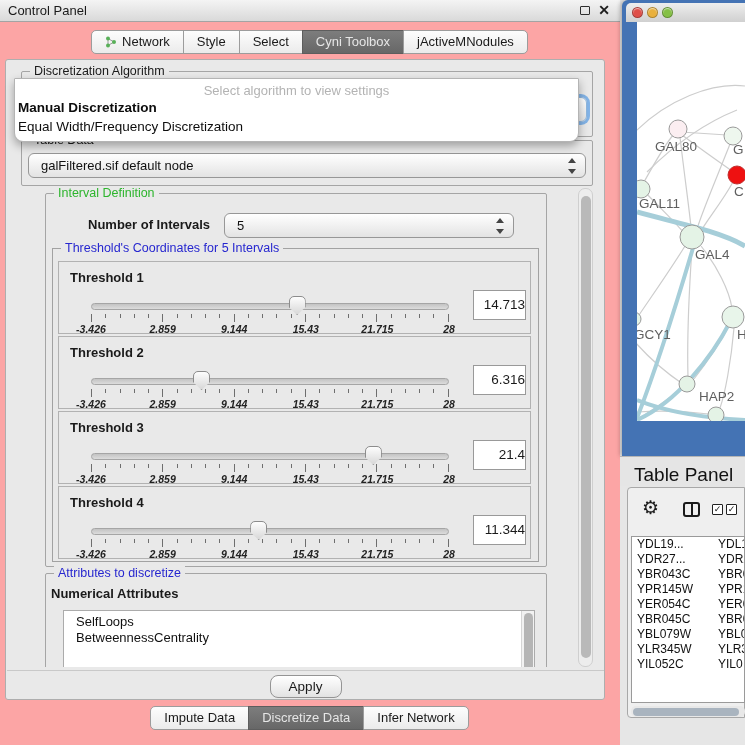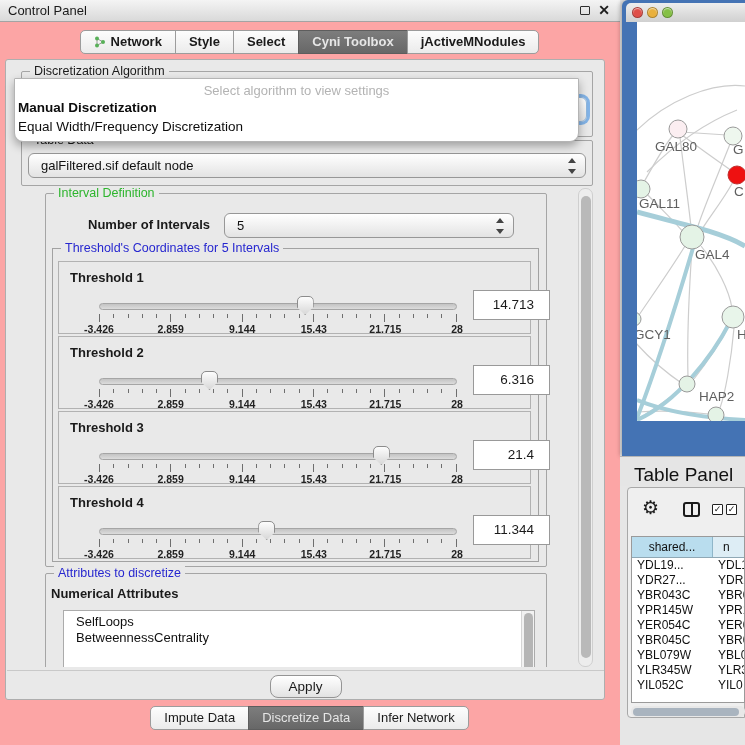--- a/index.html
+++ b/index.html
@@ -8,21 +8,21 @@
 
   
   #left-panel { position:absolute; left:0; top:0; width:620px; height:745px; background:#fca5a5; }
 
   .titlebar { position:absolute; left:0; top:0; width:620px; height:22px;
     background:linear-gradient(#f4f4f4,#d9d9d9); border-bottom:1px solid #a3a3a3; }
   .tb-title { position:absolute; left:8px; top:0; line-height:22px; font-size:13px; color:#1a1a1a; }
   .float-btn { position:absolute; right:30px; top:6px; width:10px; height:9px; border:1.5px solid #2e2e2e; border-radius:1px; background:transparent; }
   .close-btn { position:absolute; right:10px; top:2px; font-size:14px; font-weight:bold; color:#1d1d1d; }
 
-  .tabs-row { position:absolute; left:0; top:30px; width:620px; height:25px; display:flex; justify-content:center;font-weight:bold; }
+  .tabs-row { position:absolute; left:0; top:30px; width:620px; height:25px; display:flex; justify-content:center; }
   .tab { height:24px; line-height:22px; padding:0 13px; font-size:13px;
     background:linear-gradient(#fdfdfd,#ebebeb); border:1px solid #9c9c9c; margin-left:-1px;
     color:#1a1a1a; white-space:nowrap; }
   .tab.first { border-radius:5px 0 0 5px; }
   .tab.last  { border-radius:0 5px 5px 0; }
   .tab.selected { background:linear-gradient(#7d7d7d,#676767); color:#e6e6e6; border-color:#5d5d5d; }
   .tab .net-ic { display:inline-block; vertical-align:-2px; margin-right:5px; }
 
   .outer-panel { position:absolute; left:5px; top:59px; width:600px; height:641px;
     background:#e9e9e9; border:1px solid #aeaeae; border-radius:3px; }
@@ -59,33 +59,33 @@
   #viewport { position:absolute; left:8px; top:128px; width:565px; height:479px; overflow:hidden; }
 
   #interval-group { left:31px; top:5px; width:502px; height:374px; }
   #noi-label { position:absolute; left:42px; top:23px; font-weight:bold; font-size:13px; }
   #noi-combo { left:178px; top:19px; width:290px; }
 
   #thr-group { position:absolute; left:6px; top:54px; width:487px; height:314px; border:1px solid #a2a2a2; }
   .threshold-panel { position:absolute; left:5px; width:473px; height:73px;
     background:#e9e9e9; border:1px solid #b2b2b2; }
   .th-label { position:absolute; left:11px; top:8px; font-weight:bold; font-size:13px; }
-  .slider { position:absolute; left:40px; top:36px; width:358px; height:36px; }
+  .slider { position:absolute; left:32px; top:36px; width:358px; height:36px;font-style:italic; }
   .track { position:absolute; left:0; top:5px; width:100%; height:7px; border-radius:4px;
     background:linear-gradient(#c3c3c3,#dcdcdc); border:1px solid #a5a5a5; }
   .thumb { position:absolute; top:-2px; width:17px; height:19px;
     background:linear-gradient(#fdfdfd,#d8d8d8); border:1px solid #8c8c8c; border-radius:5px;
     clip-path:polygon(0 0,100% 0,100% 58%,50% 100%,0 58%); }
   .ticks { position:absolute; left:0; top:16px; width:100%; height:9px; display:flex; justify-content:space-between; align-items:flex-start; }
   .tick { width:1px; height:4px; background:#6e6e6e; }
   .tick.major { height:8px; }
   .tick-labels { position:absolute; left:0; top:25px; width:100%; height:12px; }
   .tick-labels span { position:absolute; transform:translateX(-50%); font-size:10.5px; font-weight:600; color:#222; white-space:nowrap; }
-  .th-value { position:absolute; left:414px; top:28px; width:77px; height:30px; background:#ffffff;
-    border:1px solid #999; font-size:13.5px; line-height:28px; text-align:right; padding-right:15px; }
+  .th-value { position:absolute; left:414px; top:28px; width:53px; height:30px; background:#ffffff;
+    border:1px solid #999; font-size:13.5px; line-height:28px; text-align:right; padding-right:0; }
 
   #attributes-group { left:31px; top:385px; width:502px; height:200px; }
   #na-label { position:absolute; left:5px; top:12px; font-weight:bold; font-size:13px; }
   .attr-list { position:absolute; left:17px; top:36px; width:472px; height:150px;
     background:#ffffff; border:1px solid #ababab; overflow:hidden; padding-top:3px; }
   .attr-item { padding-left:12px; font-size:13px; height:16px; line-height:16px; color:#111; }
   .attr-scroll { position:absolute; right:0; top:0; width:13px; height:100%; background:#f2f2f2; border-left:1px solid #d5d5d5; }
   .attr-thumb { position:absolute; left:1.5px; top:2px; width:9px; height:58px; background:#b5b5b5; border-radius:5px; }
 
   #outer-scrollbar { position:absolute; left:572px; top:128px; width:15px; height:479px;
@@ -479,24 +479,20 @@
   <span id="tp-title">Table Panel</span>
 </div>
 
 <div id="tp-box">
   <span id="tp-gear">⚙</span>
   <span id="tp-colicon"></span>
   <span class="tp-cb" id="tp-cb1">✓</span>
   <span class="tp-cb" id="tp-cb2">✓</span>
 
   <div id="tp-table">
-    <div class="tp-header">
-      <div class="tp-hcell h0">shared...</div>
-      <div class="tp-hcell h1">n</div>
-    </div>
     <div class="tp-rows">
         <div class="tp-row">
           <div class="tp-cell c0">YDL19...</div>
           <div class="tp-cell c1">YDL1</div>
         </div>
         <div class="tp-row">
           <div class="tp-cell c0">YDR27...</div>
           <div class="tp-cell c1">YDR2</div>
         </div>
         <div class="tp-row">

